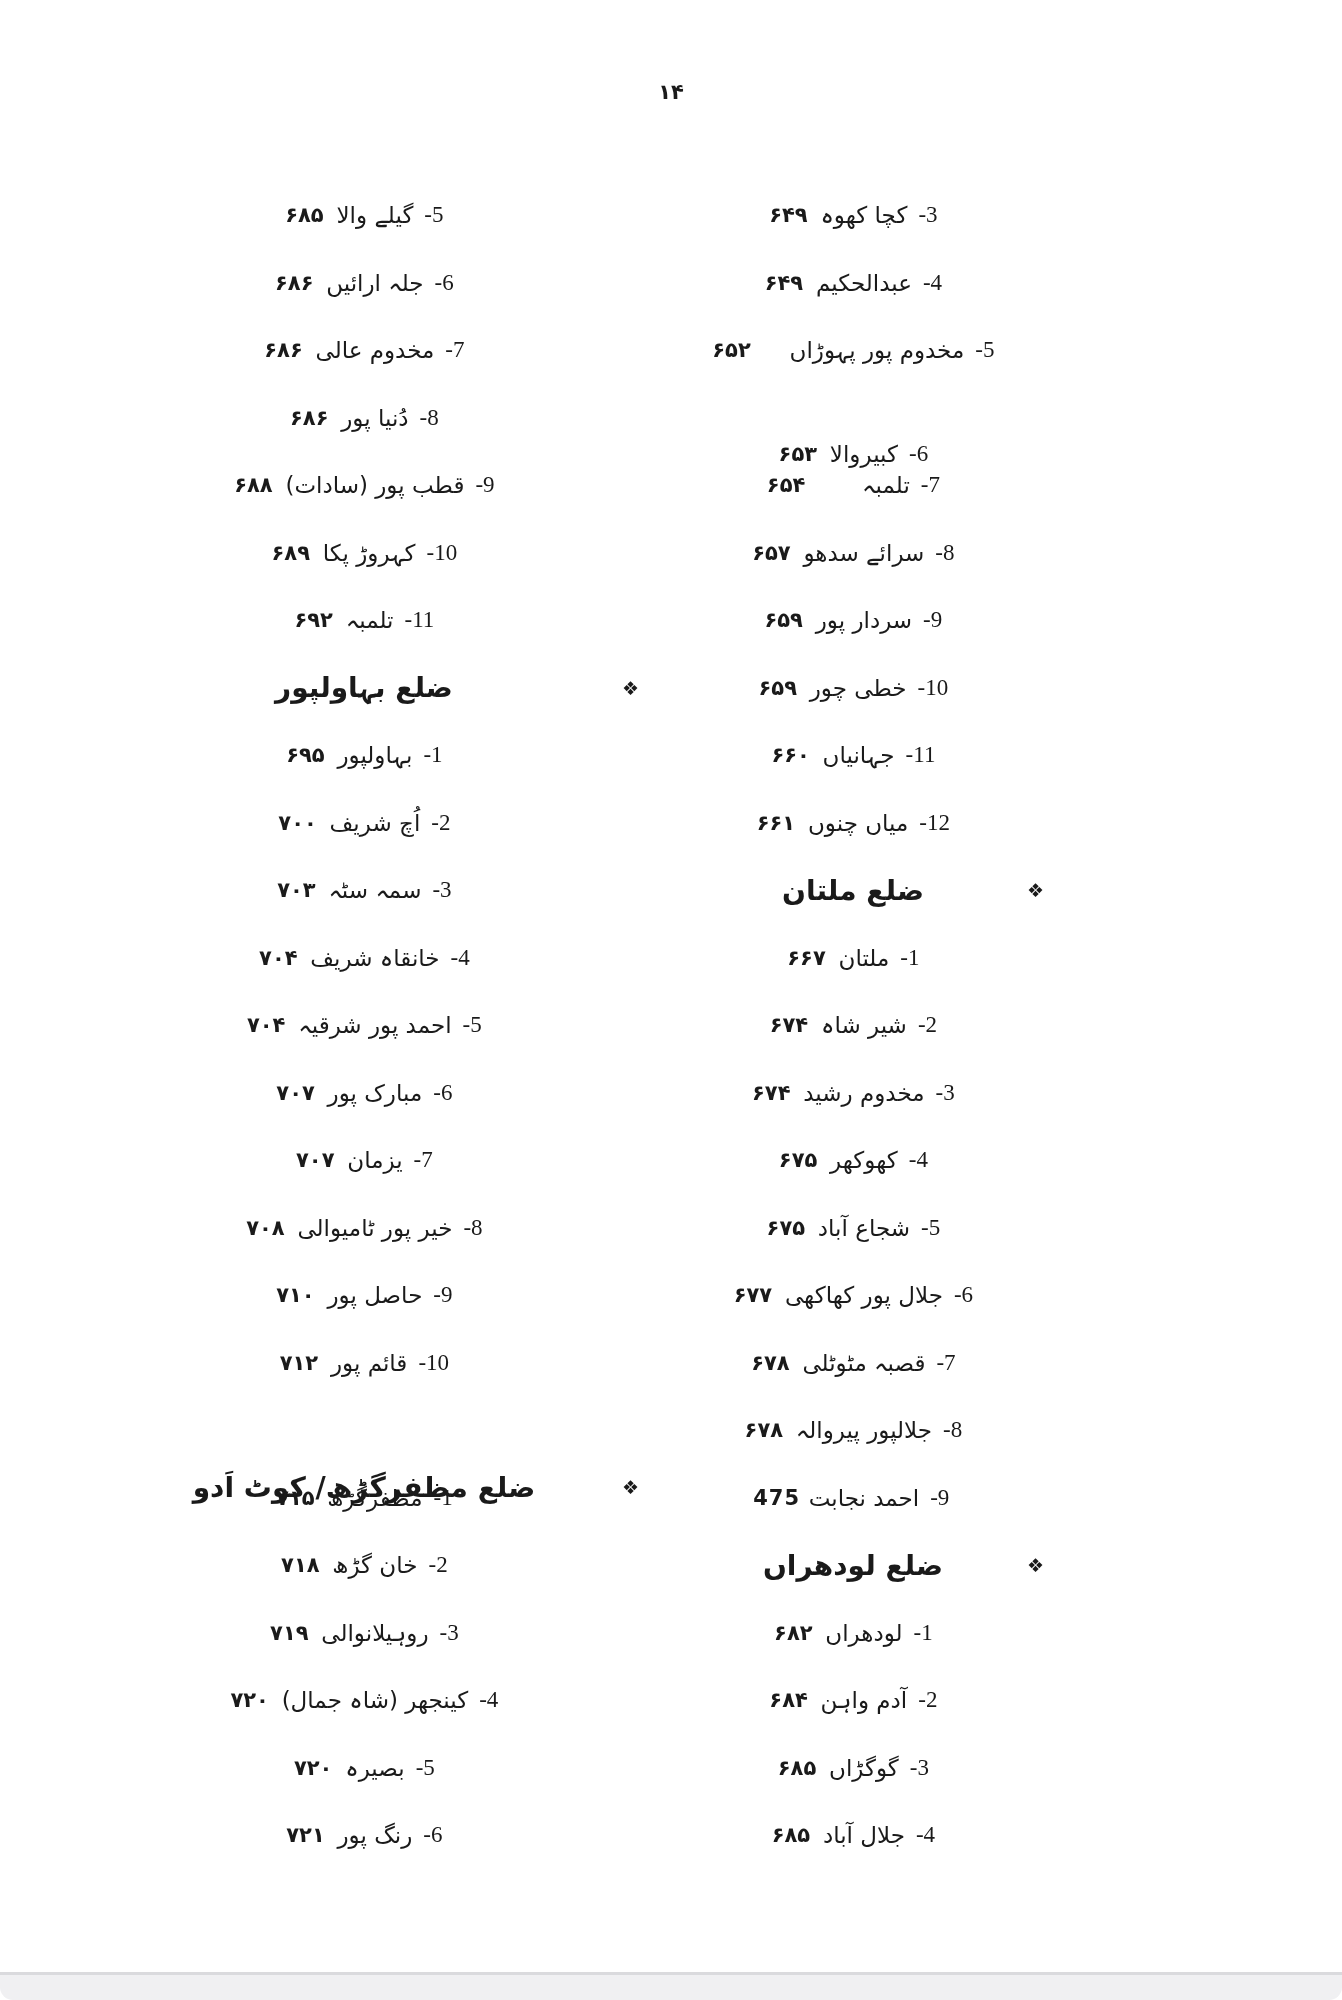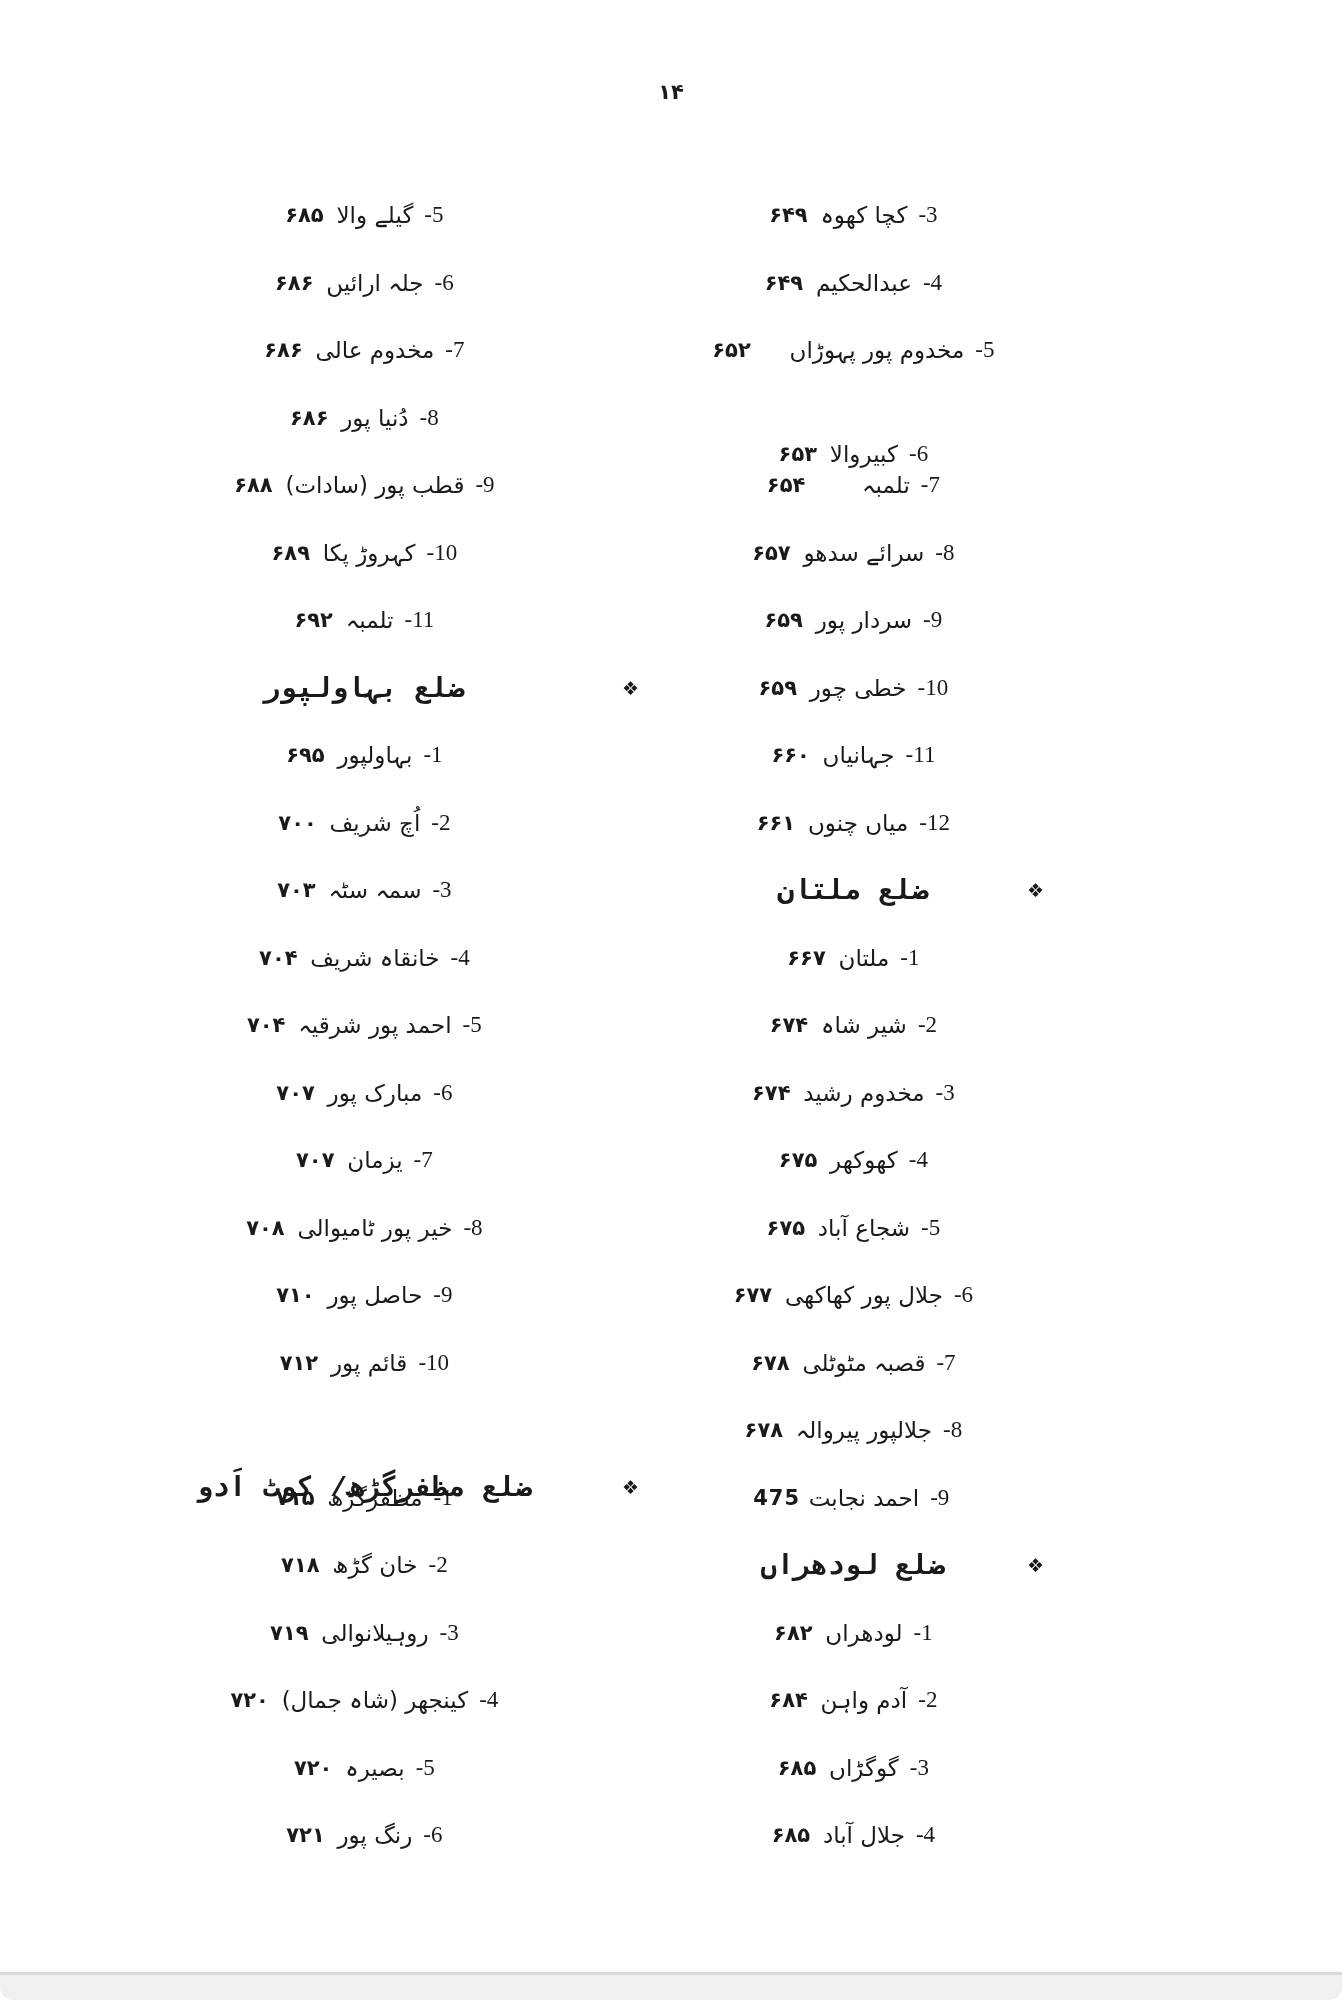--- a/index.html
+++ b/index.html
@@ -55,21 +55,20 @@
     margin-right:11px;
     font-size:23px;
     white-space:nowrap;
   }
   .row.header .hdr{
     position:absolute;left:0;right:0;
     text-align:center;
     direction:rtl;
     font-weight:700;
     font-size:28px;
-    font-family:Liberation Mono, monospace;
   }
   .hdr-icon{
     position:absolute;right:4px;top:50%;transform:translateY(-50%);
     font-size:19px;
   }
   .footer-bar{
     position:absolute;left:0;right:0;bottom:0;
     height:25px;
     background:#f0f0f2;
     border-top:3px solid #dadadd;

